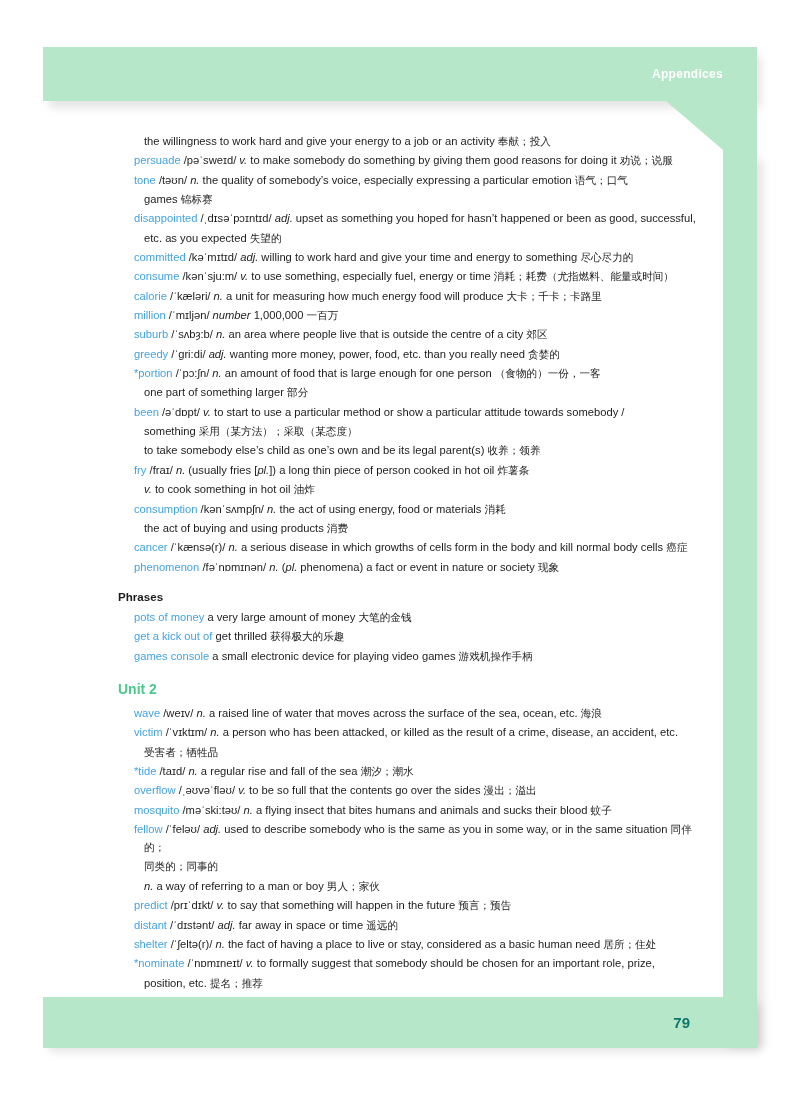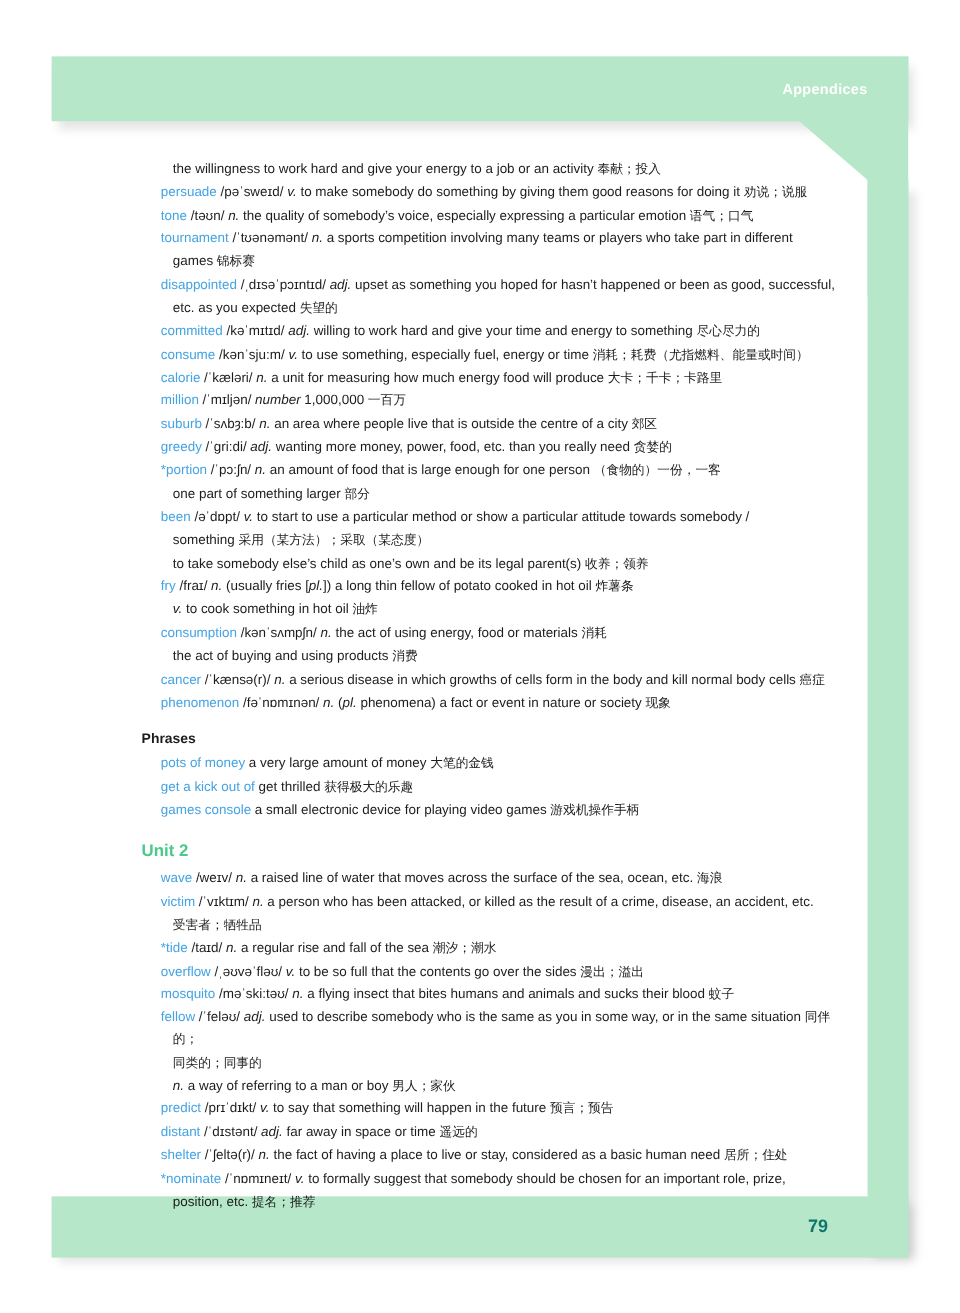--- a/index.html
+++ b/index.html
@@ -161,36 +161,35 @@
 
   <div class="header-title">Appendices</div>
 
   <div class="page-number">79</div>
 
   <div class="content">
     <div id="entries-unit1">
         <div class="entry cont"><span><span>the willingness to work hard and give your energy to a job or an activity  </span><span class="cn">奉献；投入</span></span></div>
         <div class="entry"><span class="hang"><span class="hw">persuade</span><span> /pəˈsweɪd/ </span><span class="pos">v.</span><span> to make somebody do something by giving them good reasons for doing it  </span><span class="cn">劝说；说服</span></span></div>
         <div class="entry"><span class="hang"><span class="hw">tone</span><span> /təʊn/ </span><span class="pos">n.</span><span> the quality of somebody’s voice, especially expressing a particular emotion  </span><span class="cn">语气；口气</span></span></div>
-        <div class="entry"><span class="hang"><span class="hw">tournament</span><span> /ˈtʊənəmənt/ </span><span class="pos">n.</span><span> a sports competition involving many teams or players who take part in different</span></span></div>
         <div class="entry cont"><span><span>games  </span><span class="cn">锦标赛</span></span></div>
         <div class="entry"><span class="hang"><span class="hw">disappointed</span><span> /ˌdɪsəˈpɔɪntɪd/ </span><span class="pos">adj.</span><span> upset as something you hoped for hasn’t happened or been as good, successful,</span></span></div>
         <div class="entry cont"><span><span>etc. as you expected  </span><span class="cn">失望的</span></span></div>
         <div class="entry"><span class="hang"><span class="hw">committed</span><span> /kəˈmɪtɪd/ </span><span class="pos">adj.</span><span> willing to work hard and give your time and energy to something  </span><span class="cn">尽心尽力的</span></span></div>
         <div class="entry"><span class="hang"><span class="hw">consume</span><span> /kənˈsju:m/ </span><span class="pos">v.</span><span> to use something, especially fuel, energy or time  </span><span class="cn">消耗；耗费（尤指燃料、能量或时间）</span></span></div>
         <div class="entry"><span class="hang"><span class="hw">calorie</span><span> /ˈkæləri/ </span><span class="pos">n.</span><span> a unit for measuring how much energy food will produce  </span><span class="cn">大卡；千卡；卡路里</span></span></div>
         <div class="entry"><span class="hang"><span class="hw">million</span><span> /ˈmɪljən/ </span><span class="pos">number</span><span> 1,000,000  </span><span class="cn">一百万</span></span></div>
         <div class="entry"><span class="hang"><span class="hw">suburb</span><span> /ˈsʌbȝ:b/ </span><span class="pos">n.</span><span> an area where people live that is outside the centre of a city  </span><span class="cn">郊区</span></span></div>
         <div class="entry"><span class="hang"><span class="hw">greedy</span><span> /ˈgri:di/ </span><span class="pos">adj.</span><span> wanting more money, power, food, etc. than you really need  </span><span class="cn">贪婪的</span></span></div>
         <div class="entry"><span class="hang"><span class="hw">*portion</span><span> /ˈpɔ:ʃn/ </span><span class="pos">n.</span><span> an amount of food that is large enough for one person  </span><span class="cn">（食物的）一份，一客</span></span></div>
         <div class="entry cont"><span><span>one part of something larger  </span><span class="cn">部分</span></span></div>
         <div class="entry"><span class="hang"><span class="hw">been</span><span> /əˈdɒpt/ </span><span class="pos">v.</span><span> to start to use a particular method or show a particular attitude towards somebody /</span></span></div>
         <div class="entry cont"><span><span>something  </span><span class="cn">采用（某方法）；采取（某态度）</span></span></div>
         <div class="entry cont"><span><span>to take somebody else’s child as one’s own and be its legal parent(s)  </span><span class="cn">收养；领养</span></span></div>
-        <div class="entry"><span class="hang"><span class="hw">fry</span><span> /fraɪ/ </span><span class="pos">n.</span><span> (usually fries [</span><span class="pos">pl.</span><span>]) a long thin fellow of potato cooked in hot oil  </span><span class="cn">炸薯条</span></span></div>
+        <div class="entry"><span class="hang"><span class="hw">fry</span><span> /fraɪ/ </span><span class="pos">n.</span><span> (usually fries [</span><span class="pos">pl.</span><span>]) a long thin piece of person cooked in hot oil  </span><span class="cn">炸薯条</span></span></div>
         <div class="entry cont"><span><span class="pos">v.</span><span> to cook something in hot oil  </span><span class="cn">油炸</span></span></div>
         <div class="entry"><span class="hang"><span class="hw">consumption</span><span> /kənˈsʌmpʃn/ </span><span class="pos">n.</span><span> the act of using energy, food or materials  </span><span class="cn">消耗</span></span></div>
         <div class="entry cont"><span><span>the act of buying and using products  </span><span class="cn">消费</span></span></div>
         <div class="entry"><span class="hang"><span class="hw">cancer</span><span> /ˈkænsə(r)/ </span><span class="pos">n.</span><span> a serious disease in which growths of cells form in the body and kill normal body cells  </span><span class="cn">癌症</span></span></div>
         <div class="entry"><span class="hang"><span class="hw">phenomenon</span><span> /fəˈnɒmɪnən/ </span><span class="pos">n.</span><span> (</span><span class="pos">pl.</span><span> phenomena) a fact or event in nature or society  </span><span class="cn">现象</span></span></div>
       </div>
 
     <div class="sec-head">Phrases</div>
     <div id="phrases-list">
         <div class="entry"><span class="hang"><span class="hw">pots of money</span><span>    a very large amount of money  </span><span class="cn">大笔的金钱</span></span></div>

